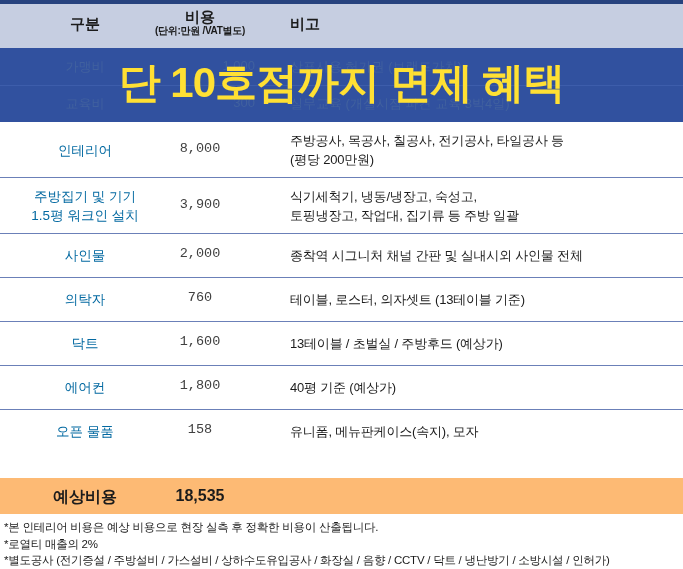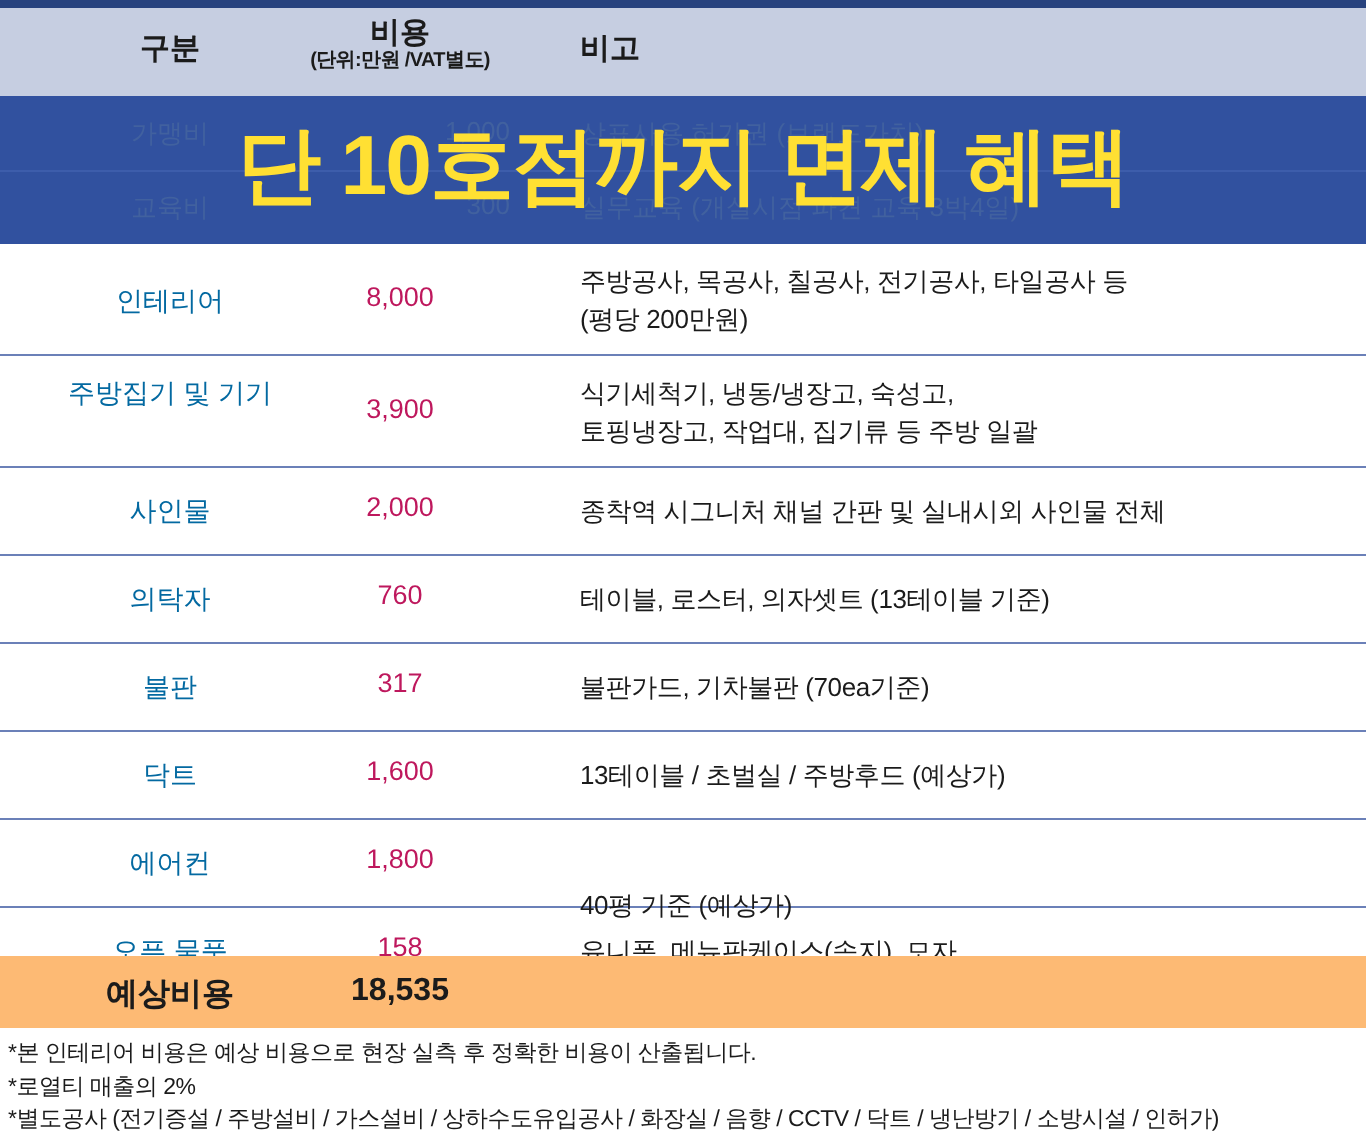--- a/index.html
+++ b/index.html
@@ -110,21 +110,22 @@
     text-align:center;
     font-size:13.5px;
     color:#0369a1;
     line-height:19px;
   }
   .cell-cost {
     position:absolute;
     left:145px; width:110px;
     text-align:center;
     font-size:13.5px;
-    color:#be185d;
+    color:#404040;
+    font-family:Liberation Mono, monospace;
   }
   .cell-note {
     position:absolute;
     left:290px; right:6px;
     text-align:left;
     font-size:13px;
     color:#1b1b1b;
     line-height:19px;
     letter-spacing:-0.2px;
   }
@@ -203,53 +204,49 @@
 
     <div class="row" style="height:56px;">
       <span class="cell-name" style="top:19px;">인테리어</span>
       <span class="cell-cost" style="top:19px;">8,000</span>
       <span class="cell-note" style="top:9px;">주방공사, 목공사, 칠공사, 전기공사, 타일공사 등</span>
       <span class="cell-note" style="top:28px;">(평당 200만원)</span>
     </div>
 
     <div class="row" style="height:56px;">
       <span class="cell-name" style="top:9px;">주방집기 및 기기</span>
+      <span class="cell-name" style="top:28px;">1.5평 워크인 설치</span>
       <span class="cell-cost" style="top:19px;">3,900</span>
       <span class="cell-note" style="top:9px;">식기세척기, 냉동/냉장고, 숙성고,</span>
       <span class="cell-note" style="top:28px;">토핑냉장고, 작업대, 집기류 등 주방 일괄</span>
     </div>
 
     <div class="row" style="height:44px;">
       <span class="cell-name" style="top:12px;">사인물</span>
       <span class="cell-cost" style="top:12px;">2,000</span>
       <span class="cell-note" style="top:12px;">종착역 시그니처 채널 간판 및 실내시외 사인물 전체</span>
     </div>
 
     <div class="row" style="height:44px;">
       <span class="cell-name" style="top:12px;">의탁자</span>
       <span class="cell-cost" style="top:12px;">760</span>
       <span class="cell-note" style="top:12px;">테이블, 로스터, 의자셋트 (13테이블 기준)</span>
     </div>
 
-    <div class="row" style="height:44px;">
-      <span class="cell-name" style="top:12px;">불판</span>
-      <span class="cell-cost" style="top:12px;">317</span>
-      <span class="cell-note" style="top:12px;">불판가드, 기차불판 (70ea기준)</span>
-    </div>
 
     <div class="row" style="height:44px;">
       <span class="cell-name" style="top:12px;">닥트</span>
       <span class="cell-cost" style="top:12px;">1,600</span>
       <span class="cell-note" style="top:12px;">13테이블 / 초벌실 / 주방후드 (예상가)</span>
     </div>
 
     <div class="row" style="height:44px;">
       <span class="cell-name" style="top:12px;">에어컨</span>
       <span class="cell-cost" style="top:12px;">1,800</span>
-      <span class="cell-note" style="top:12px;margin-top:21px;">40평 기준 (예상가)</span>
+      <span class="cell-note" style="top:12px;">40평 기준 (예상가)</span>
     </div>
 
     <div class="row" style="height:44px;border-bottom:none;">
       <span class="cell-name" style="top:12px;">오픈 물품</span>
       <span class="cell-cost" style="top:12px;">158</span>
       <span class="cell-note" style="top:12px;">유니폼, 메뉴판케이스(속지), 모자</span>
     </div>
 
   </div>
 

